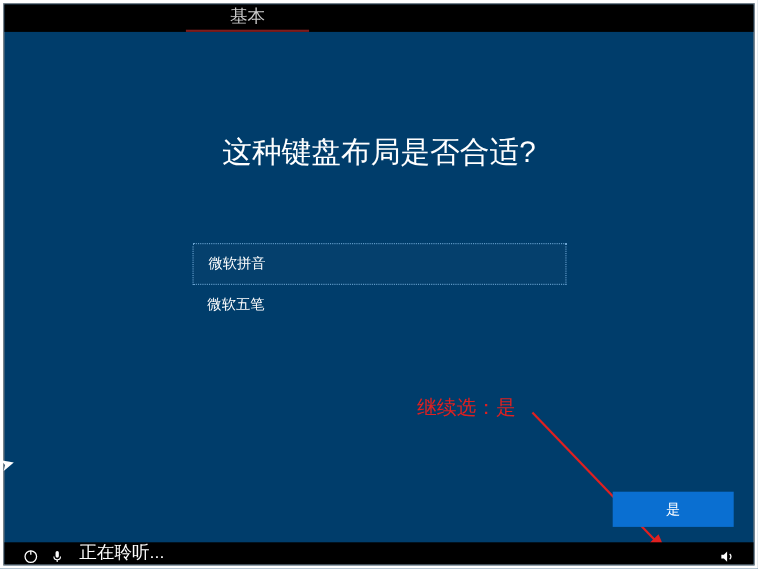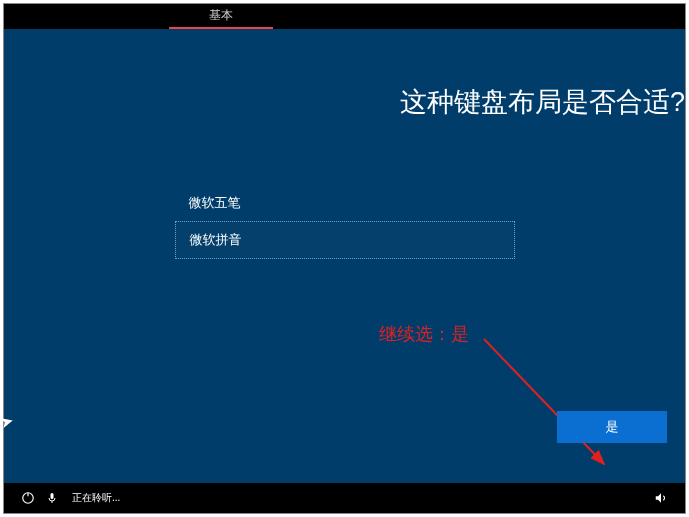--- a/index.html
+++ b/index.html
@@ -21,38 +21,39 @@
       border: 1px solid #888;
     }
     .topbar {
       height: 25px;
       background: #000;
       display: flex;
       align-items: center;
     }
     .tab {
       color: #ccc;
-      font-size: 12px;
+      font-size: 16px;
       padding: 0 40px;
       height: 100%;
       display: flex;
       align-items: center;
-      border-bottom: 2px solid #ef4444;
+      border-bottom: 2px solid #7f1d1d;
       margin-left: 165px;
     }
     .content {
       position: relative;
       height: calc(100% - 25px - 30px);
     }
     .title {
       color: #fff;
       font-size: 27px;
       font-weight: 400;
-      text-align: right;
+      text-align: center;
       padding-top: 55px;
+      margin-top: 36px;
     }
     .options {
       margin: 65px auto 0;
       width: 340px;
     }
     .option {
       color: #fff;
       font-size: 13px;
       padding: 9px 14px;
       cursor: pointer;
@@ -85,26 +86,26 @@
       color: #fff;
       border: none;
       font-size: 13px;
       cursor: pointer;
     }
     .taskbar {
       position: absolute;
       bottom: 0;
       left: 0;
       right: 0;
-      height: 30px;
+      height: 20px;
       background: #000;
       display: flex;
-      align-items: center;
+      align-items: flex-end;
       color: #fff;
-      font-size: 10px;
+      font-size: 16px;
       padding: 0 12px;
     }
     .taskbar .icon-slot {
       width: 24px;
       display: flex;
       align-items: center;
       justify-content: center;
     }
     .taskbar .spacer { flex: 1; }
     .listening { margin-left: 8px; }
@@ -124,22 +125,22 @@
 
 <div class="window">
   <div class="topbar">
     <div class="tab">基本</div>
   </div>
 
   <div class="content">
     <div class="title">这种键盘布局是否合适?</div>
 
     <div class="options">
+      <div class="option selected">微软拼音</div>
       <div class="option">微软五笔</div>
-      <div class="option selected">微软拼音</div>
     </div>
 
     <div class="annotation">继续选：是</div>
 
     <svg class="arrow-svg" width="160" height="160">
       <defs>
         <marker id="ah" markerWidth="10" markerHeight="10" refX="7" refY="3" orient="auto">
           <path d="M0,0 L8,3 L0,6 Z" fill="#e02020"></path>
         </marker>
       </defs>

